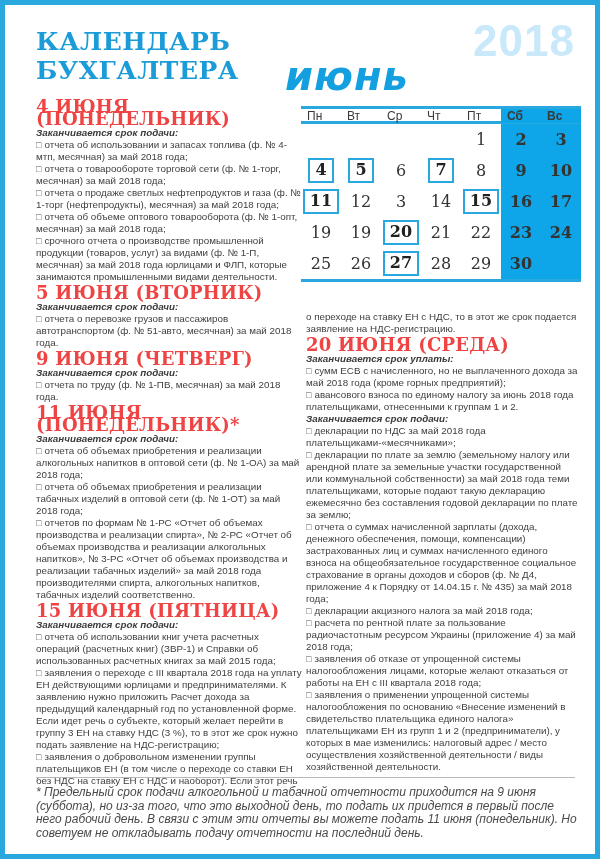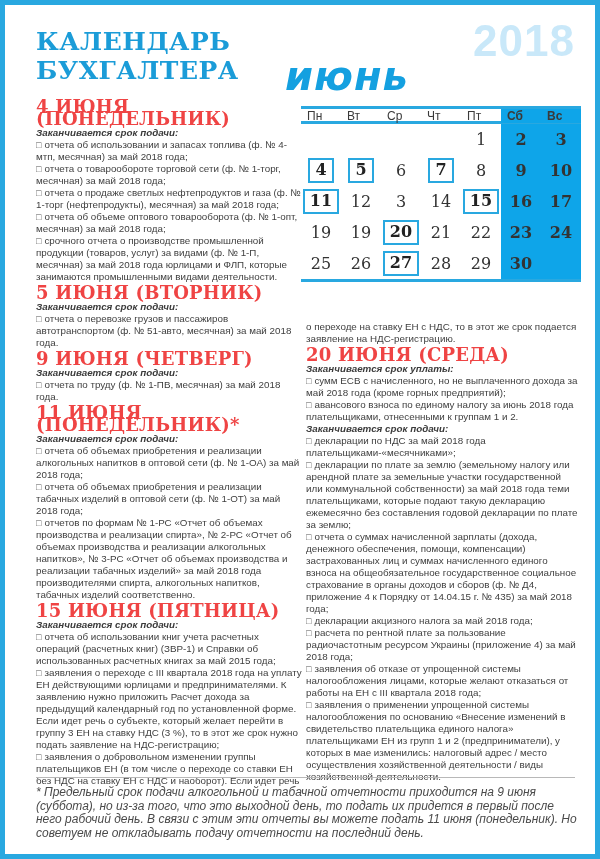--- a/index.html
+++ b/index.html
@@ -41,21 +41,21 @@
     font-family:"DejaVu Serif", serif; font-size:16px; color:#333;
   }
   .weekend { background:#0ea5e9;font-weight:bold; }
   .daybox {
     display:inline-block; border:2px solid #29a8e0; background:#fff;
     font-weight:bold; color:#222; padding:1px 5px 2px; line-height:1.1;
   }
   
   .col { position:absolute; font-size:9.8px; line-height:12px; color:#3e3e3e; }
   .col-left  { left:31px;  top:96px;  width:266px; }
-  .col-right { left:301px; top:316px; width:273px; }
+  .col-right { left:301px; top:306px; width:273px; }
   .b-heading {
     font-family:"DejaVu Serif", serif; font-weight:bold;
     font-size:18px; color:#ef4444; margin:4px 0 2px; letter-spacing:0.2px;
   }
   .col .b-heading:first-child { margin-top:0; }
   .b-label { font-weight:bold; font-style:italic; color:#3b3b3b; }
   .b-item .cb { font-size:9px; margin-right:3px; color:#555; }
   .b-text { }
   
   .divider { position:absolute; left:31px; top:772px; width:539px; border-top:1px solid #b8b8b8; }
@@ -155,21 +155,21 @@
       <div class="b-item"><span class="cb">□</span><span>отчета по труду (ф. № 1-ПВ, месячная) за май 2018 года.</span></div>
       <div class="b-heading">11 ИЮНЯ (ПОНЕДЕЛЬНИК)*</div>
       <div class="b-label">Заканчивается срок подачи:</div>
       <div class="b-item"><span class="cb">□</span><span>отчета об объемах приобретения и реализации алкогольных напитков в оптовой сети (ф. № 1-ОА) за май 2018 года;</span></div>
       <div class="b-item"><span class="cb">□</span><span>отчета об объемах приобретения и реализации табачных изделий в оптовой сети (ф. № 1-ОТ) за май 2018 года;</span></div>
       <div class="b-item"><span class="cb">□</span><span>отчетов по формам № 1-РС «Отчет об объемах производства и реализации спирта», № 2-РС «Отчет об объемах производства и реализации алкогольных напитков», № 3-РС «Отчет об объемах производства и реализации табачных изделий» за май 2018 года производителями спирта, алкогольных напитков, табачных изделий соответственно.</span></div>
       <div class="b-heading">15 ИЮНЯ (ПЯТНИЦА)</div>
       <div class="b-label">Заканчивается срок подачи:</div>
       <div class="b-item"><span class="cb">□</span><span>отчета об использовании книг учета расчетных операций (расчетных книг) (ЗВР-1) и Справки об использованных расчетных книгах за май 2015 года;</span></div>
       <div class="b-item"><span class="cb">□</span><span>заявления о переходе с III квартала 2018 года на уплату ЕН действующими юрлицами и предпринимателями. К заявлению нужно приложить Расчет дохода за предыдущий календарный год по установленной форме. Если идет речь о субъекте, который желает перейти в группу 3 ЕН на ставку НДС (3 %), то в этот же срок нужно подать заявление на НДС-регистрацию;</span></div>
-      <div class="b-item"><span class="cb">□</span><span>заявления о добровольном изменении группы плательщиков ЕН (в том числе о переходе со ставки ЕН без НДС на ставку ЕН с НДС и наоборот). Если идет речь</span></div>
+      <div class="b-item"><span class="cb">□</span><span>заявления о добровольном изменении группы плательщиков ЕН (в том числе о переходе со ставки ЕН без НДС на ставку ЕН с НДС и наоборот). Если этот речь</span></div>
     </div>
   <div class="col col-right" id="col-right">
       <div class="b-text">о переходе на ставку ЕН с НДС, то в этот же срок подается заявление на НДС-регистрацию.</div>
       <div class="b-heading">20 ИЮНЯ (СРЕДА)</div>
       <div class="b-label">Заканчивается срок уплаты:</div>
       <div class="b-item"><span class="cb">□</span><span>сумм ЕСВ с начисленного, но не выплаченного дохода за май 2018 года (кроме горных предприятий);</span></div>
       <div class="b-item"><span class="cb">□</span><span>авансового взноса по единому налогу за июнь 2018 года плательщиками, отнесенными к группам 1 и 2.</span></div>
       <div class="b-label">Заканчивается срок подачи:</div>
       <div class="b-item"><span class="cb">□</span><span>декларации по НДС за май 2018 года плательщиками-«месячниками»;</span></div>
       <div class="b-item"><span class="cb">□</span><span>декларации по плате за землю (земельному налогу или арендной плате за земельные участки государственной или коммунальной собственности) за май 2018 года теми плательщиками, которые подают такую декларацию ежемесячно без составления годовой декларации по плате за землю;</span></div>

